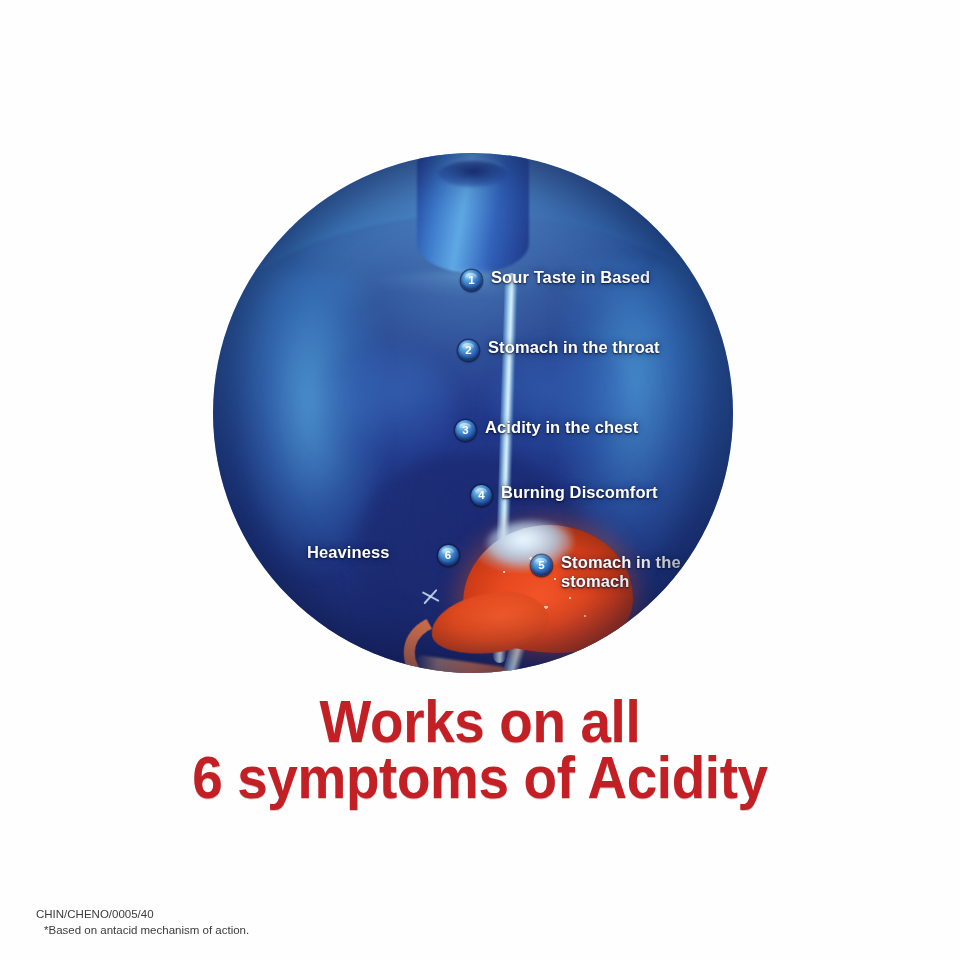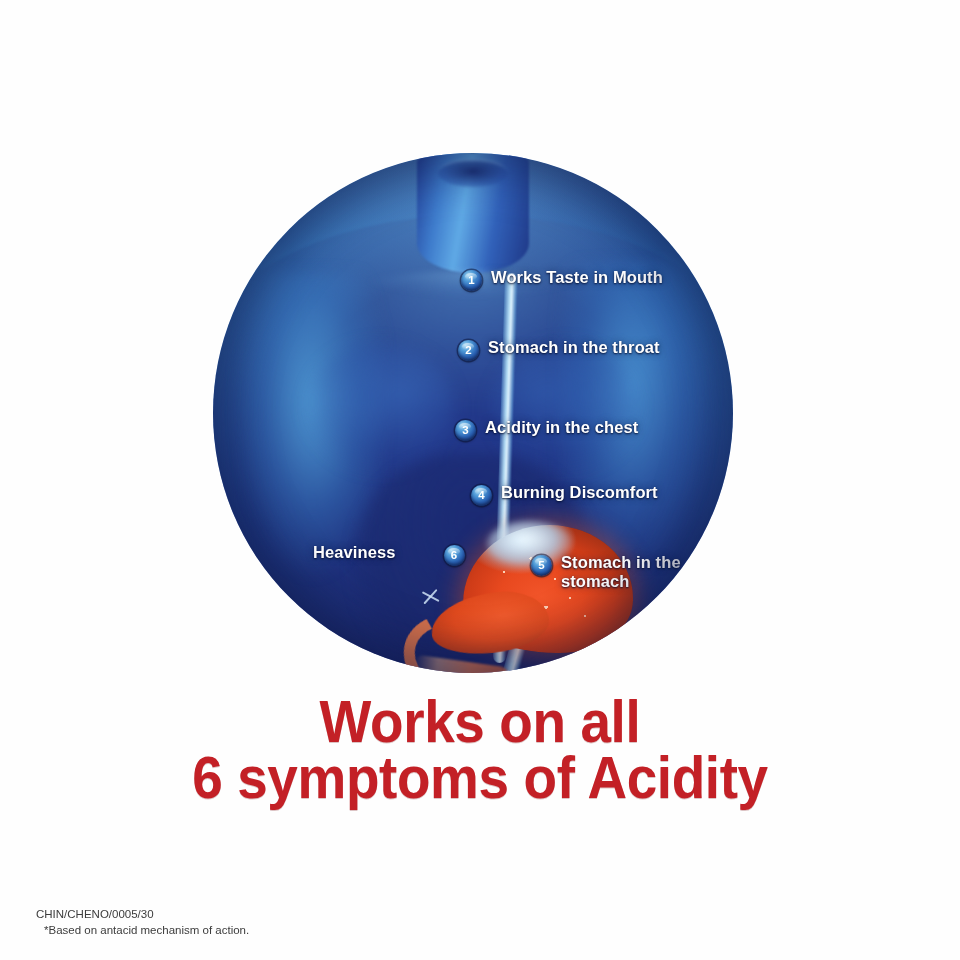--- a/index.html
+++ b/index.html
@@ -374,21 +374,21 @@
     font-family: "Liberation Sans", sans-serif;
   }
   .symptom-text.two-line { white-space: normal; width: 132px; }
 
   
   #sym-1 { left: 248px; top: 115px; }
   #sym-2 { left: 245px; top: 185px; }
   #sym-3 { left: 242px; top: 265px; }
   #sym-4 { left: 258px; top: 330px; }
   #sym-5 { left: 318px; top: 400px; }
-  #sym-6 { left: 100px; top: 390px; gap: 46px; }
+  #sym-6 { left: 94px; top: 390px; gap: 46px; }
 
   #sym-6 .symptom-text { margin-right: 2px; }
 
   
   #headline {
     position: absolute;
     left: 0;
     top: 694px;
     width: 960px;
     text-align: center;
@@ -442,21 +442,21 @@
       <div class="stomach-fundus-light"></div>
       <div class="stomach-speckles"></div>
       <div class="stomach-antrum"></div>
       <div class="duodenum"></div>
       <div class="duodenum-tail"></div>
       <div class="arrow-mark"></div>
     </div>
 
     <div class="symptom right-side" id="sym-1">
       <span class="badge">1</span>
-      <span class="symptom-text">Works Taste in Mouth</span>
+      <span class="symptom-text">Sour Taste in Based</span>
     </div>
 
     <div class="symptom right-side" id="sym-2">
       <span class="badge">2</span>
       <span class="symptom-text">Stomach in the throat</span>
     </div>
 
     <div class="symptom right-side" id="sym-3">
       <span class="badge">3</span>
       <span class="symptom-text">Acidity in the chest</span>
@@ -479,17 +479,17 @@
 
     <div id="circle-vignette"></div>
   </div>
 
   <div id="headline">
     <span class="line line1">Works on all</span>
     <span class="line line2">6 symptoms of Acidity</span>
   </div>
 
   <div id="footer">
-    <div class="code">CHIN/CHENO/0005/30</div>
+    <div class="code">CHIN/CHENO/0005/40</div>
     <div class="note">*Based on antacid mechanism of action.</div>
   </div>
 
 </div>
 
 </body></html>

